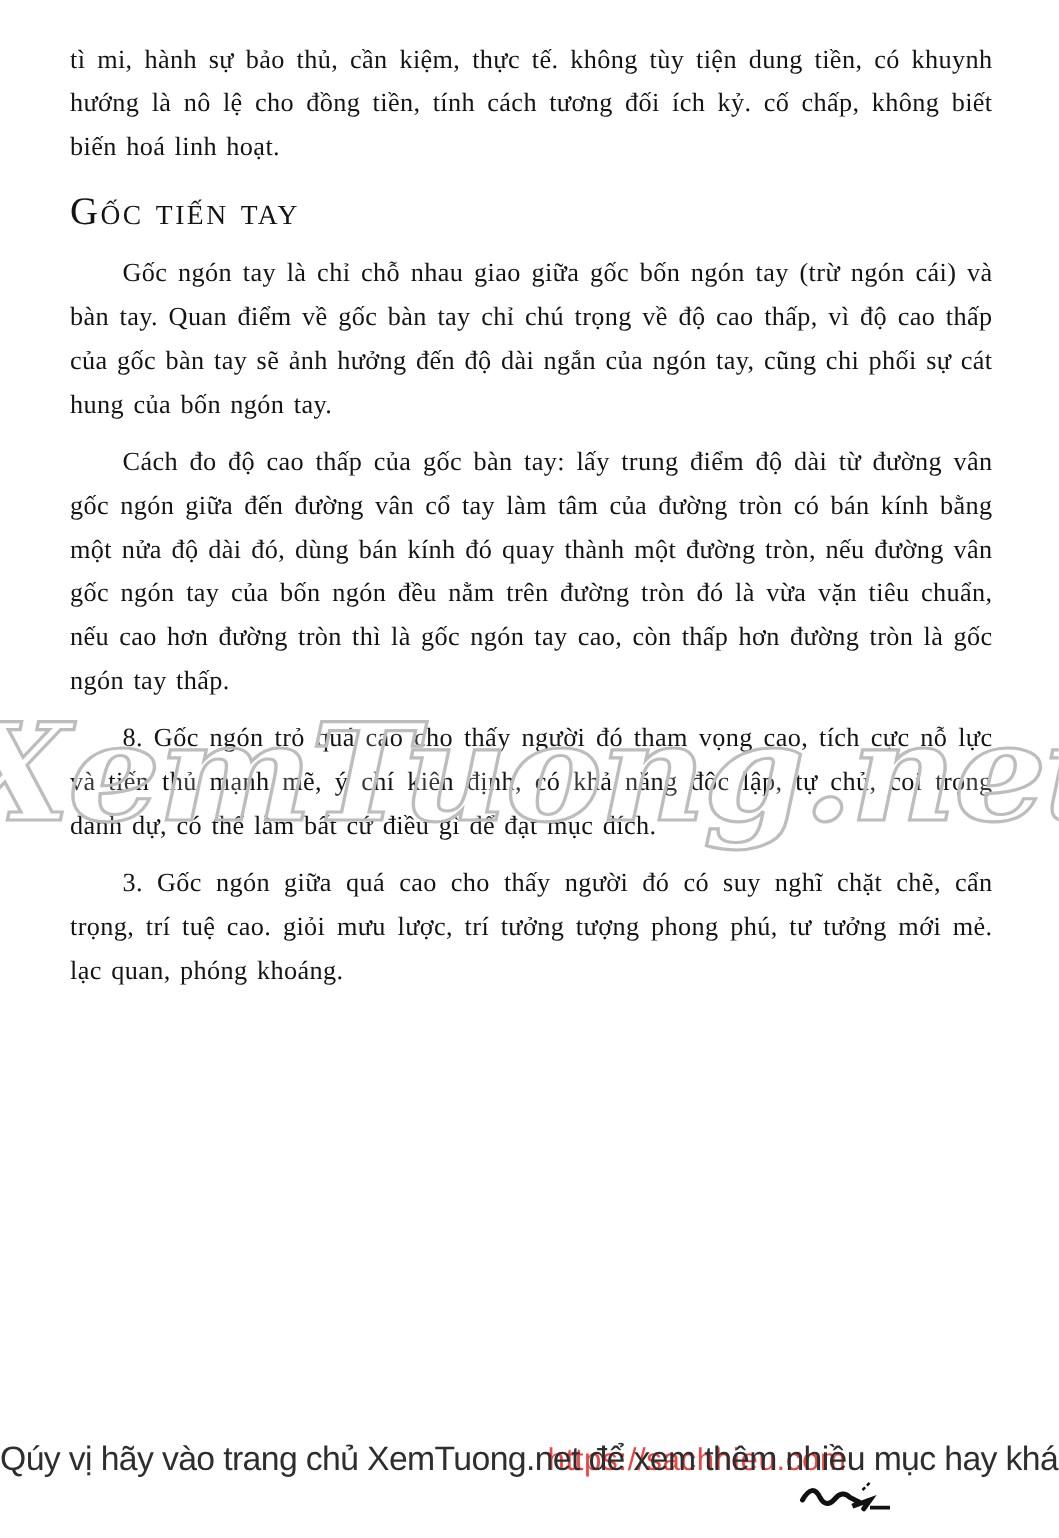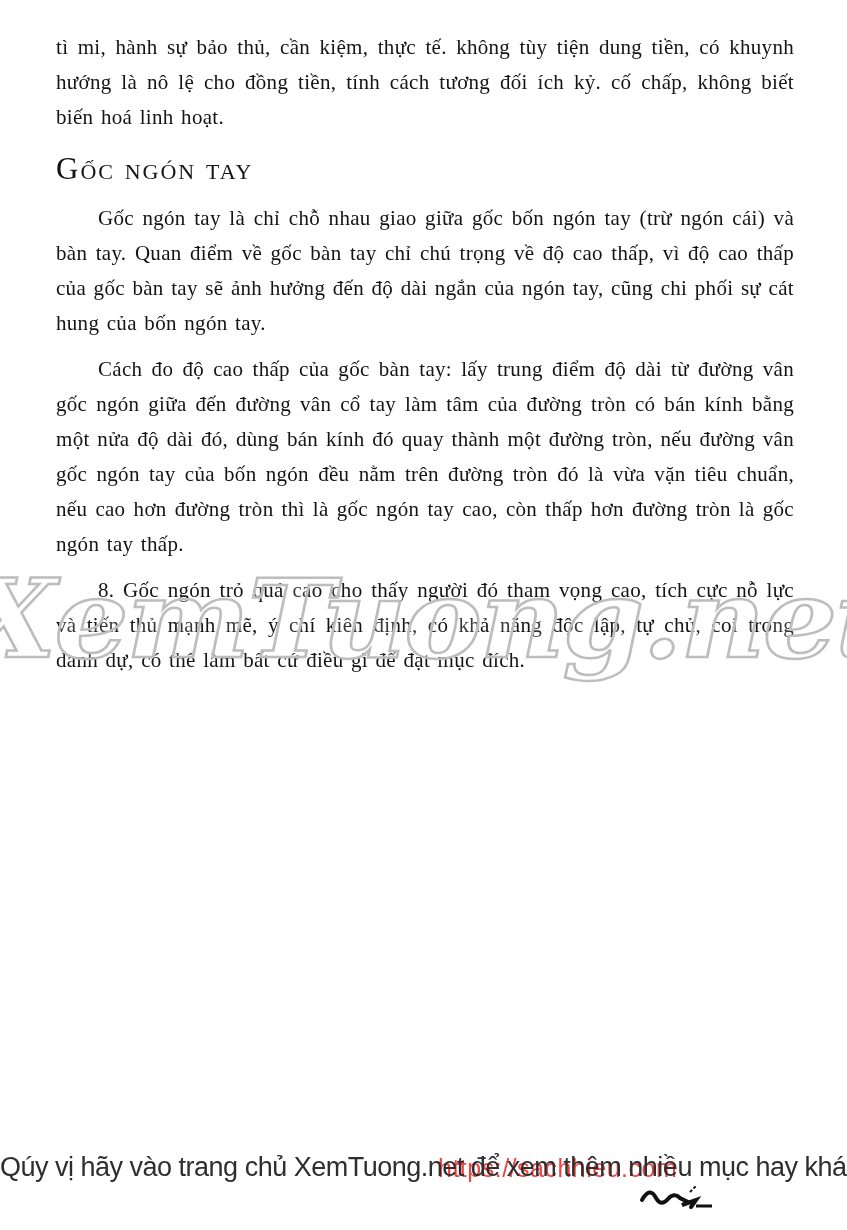--- a/index.html
+++ b/index.html
@@ -97,25 +97,26 @@
   }
 </style>
 </head>
 <body>
 
 <div class="page">
 
   <div class="text-block">
     <p class="para no-indent">tì mi, hành sự bảo thủ, cần kiệm, thực tế. không tùy tiện dung tiền, có khuynh hướng là nô lệ cho đồng tiền, tính cách tương đối ích kỷ. cố chấp, không biết biến hoá linh hoạt.</p>
 
-    <h2 class="section-heading">Gốc ngón tay</h2>
+    <h2 class="section-heading">Gốc tiến tay</h2>
 
     <p class="para">Gốc ngón tay là chỉ chỗ nhau giao giữa gốc bốn ngón tay (trừ ngón cái) và bàn tay. Quan điểm về gốc bàn tay chỉ chú trọng về độ cao thấp, vì độ cao thấp của gốc bàn tay sẽ ảnh hưởng đến độ dài ngắn của ngón tay, cũng chi phối sự cát hung của bốn ngón tay.</p>
     <p class="para">Cách đo độ cao thấp của gốc bàn tay: lấy trung điểm độ dài từ đường vân gốc ngón giữa đến đường vân cổ tay làm tâm của đường tròn có bán kính bằng một nửa độ dài đó, dùng bán kính đó quay thành một đường tròn, nếu đường vân gốc ngón tay của bốn ngón đều nằm trên đường tròn đó là vừa vặn tiêu chuẩn, nếu cao hơn đường tròn thì là gốc ngón tay cao, còn thấp hơn đường tròn là gốc ngón tay thấp.</p>
     <p class="para">8. Gốc ngón trỏ quá cao cho thấy người đó tham vọng cao, tích cực nỗ lực và tiến thủ mạnh mẽ, ý chí kiên định, có khả năng độc lập, tự chủ, coi trọng danh dự, có thể làm bất cứ điều gì để đạt mục đích.</p>
+    <p class="para">3. Gốc ngón giữa quá cao cho thấy người đó có suy nghĩ chặt chẽ, cẩn trọng, trí tuệ cao. giỏi mưu lược, trí tưởng tượng phong phú, tư tưởng mới mẻ. lạc quan, phóng khoáng.</p>
   </div>
 
   <div class="watermark">XemTuong.net</div>
 
   <div class="footer">
     <a class="footer-link" href="#">https://sachhieu.com</a>
     <div class="footer-note">Qúy vị hãy vào trang chủ XemTuong.net để xem thêm nhiều mục hay khác</div>
     <svg class="ink-mark" width="84" height="30" viewBox="0 0 84 30">
       <path d="M4 16 q8 -14 14 -2 q5 9 12 1 q6 -7 12 -1 l8 4 l-6 3 l14 -5 l-5 7" fill="none" stroke="#111" stroke-width="4" stroke-linecap="round"></path>
       <path d="M58 22 h16" fill="none" stroke="#111" stroke-width="3"></path>

